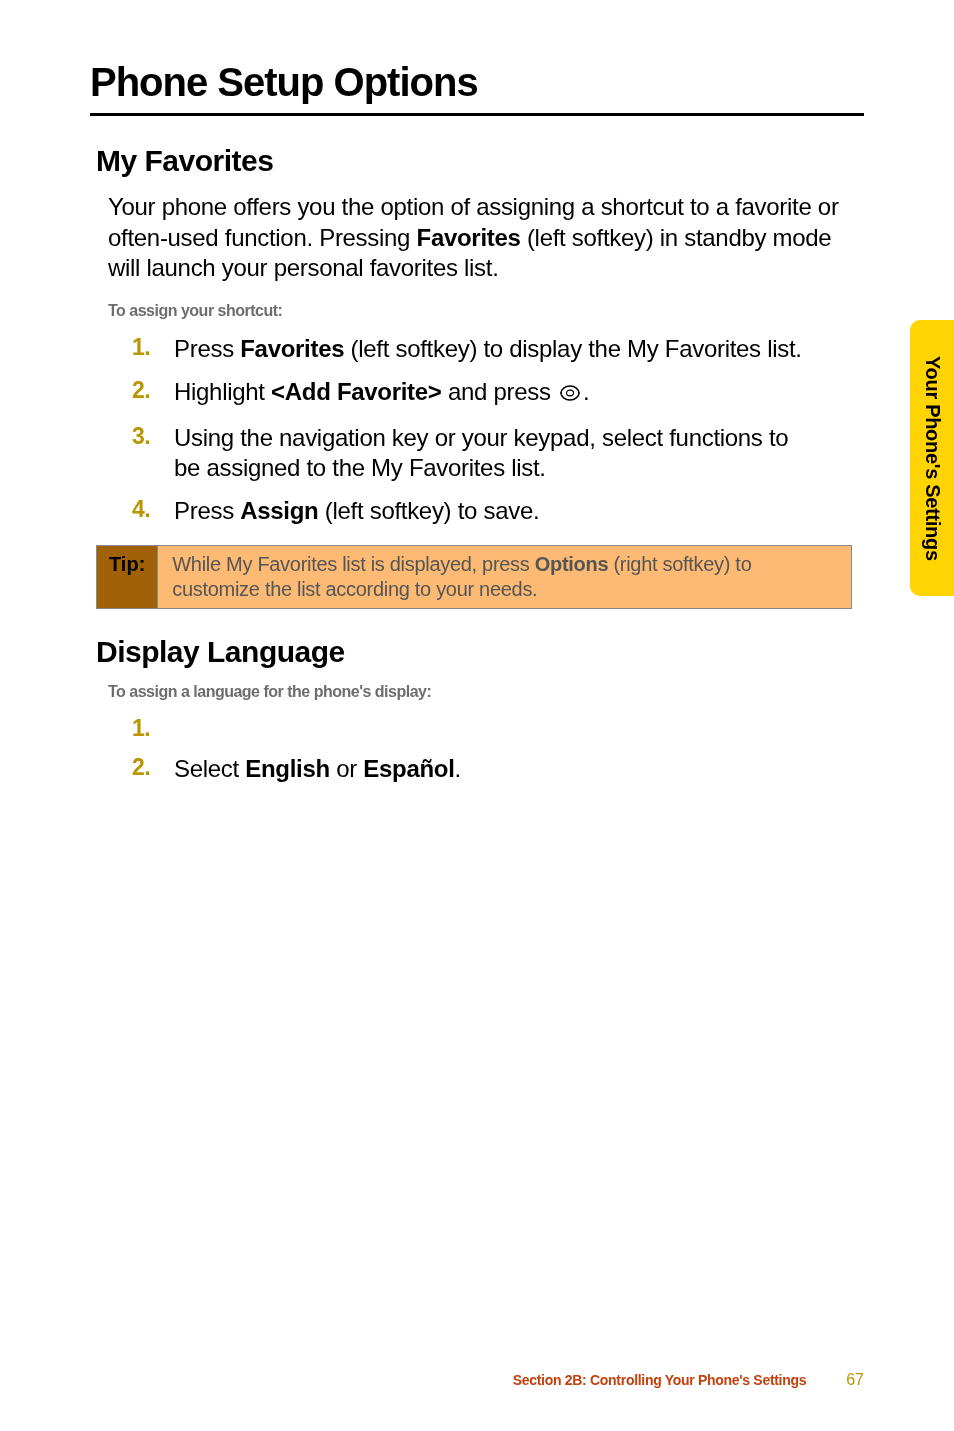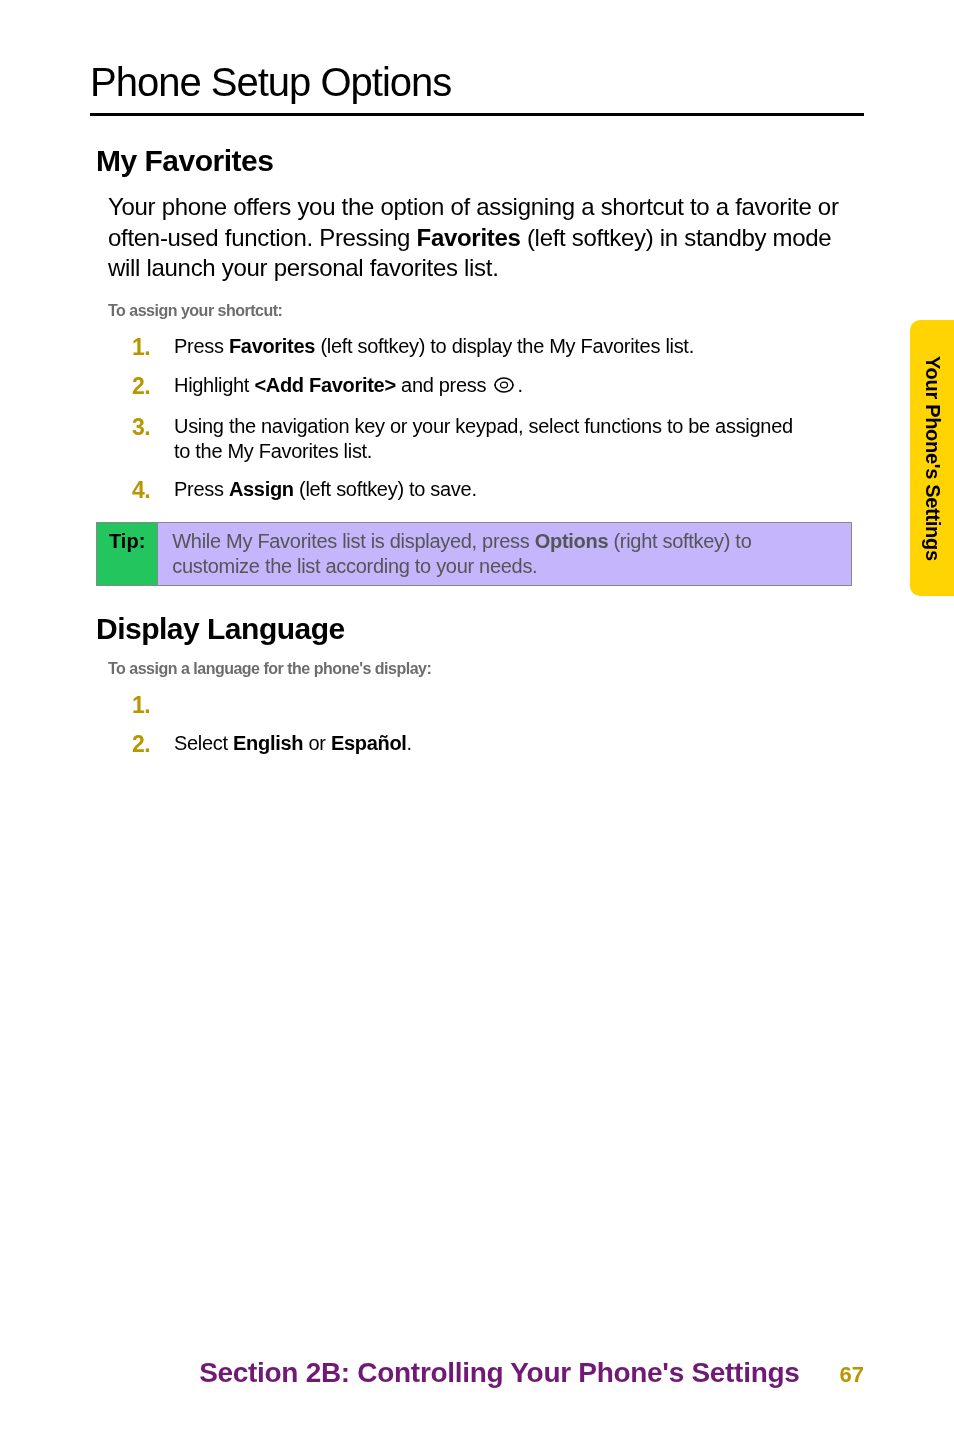--- a/index.html
+++ b/index.html
@@ -13,21 +13,21 @@
       height: 1431px;
       position: relative;
       background: #fff;
       color: #000;
     }
     .page {
       padding: 60px 90px 40px 90px;
     }
     .main-heading {
       font-size: 40px;
-      font-weight: 400;
+      font-weight: 700;
       letter-spacing: -1px;
       border-bottom: 3px solid #000;
       padding-bottom: 8px;
       margin-bottom: 28px;
     }
     .sub-heading {
       font-size: 30px;
       font-weight: 700;
       letter-spacing: -0.5px;
       margin-top: 10px;
@@ -63,49 +63,49 @@
     }
     ol.steps li .num {
       color: #b99600;
       font-weight: 700;
       font-size: 23px;
       min-width: 42px;
       flex-shrink: 0;
       letter-spacing: -0.5px;
     }
     ol.steps li .step-text {
-      font-size: 20px;
+      font-size: 24px;
       line-height: 1.28;
       letter-spacing: -0.3px;
     }
     .bold {
       font-weight: 700;
     }
     .nav-icon {
       display: inline-block;
       vertical-align: -3px;
       margin: 0 2px;
     }
     .tip-box {
       display: flex;
       border: 1px solid #888;
       margin: 6px 12px 24px 6px;
       font-size: 20px;
       line-height: 1.25;
     }
     .tip-label {
-      background: #22c55e;
+      background: #a16207;
       font-weight: 700;
       padding: 6px 12px;
       border-right: 1px solid #888;
       flex-shrink: 0;
       align-self: stretch;
     }
     .tip-text {
-      background: #c4b5fd;
+      background: #fdba74;
       color: #555;
       padding: 6px 14px;
       flex-grow: 1;
       letter-spacing: -0.3px;
     }
     .side-tab {
       position: absolute;
       right: 0;
       top: 320px;
       width: 44px;
@@ -130,28 +130,28 @@
       left: 0;
       right: 0;
       display: flex;
       justify-content: flex-end;
       align-items: baseline;
       padding-right: 90px;
       gap: 40px;
     }
     .footer-section {
       font-weight: 700;
-      font-size: 28px;
-      color: #701a75;
+      font-size: 14px;
+      color: #c2410c;
       letter-spacing: -0.3px;
       margin-left: 32px;
     }
     .footer-page {
-      font-weight: 700;
-      font-size: 22px;
+      font-weight: 400;
+      font-size: 16px;
       color: #b99600;
     }
     .section2 {
       margin-top: 26px;
     }
   </style>
 </head>
 <body>
 
 <div class="page">

